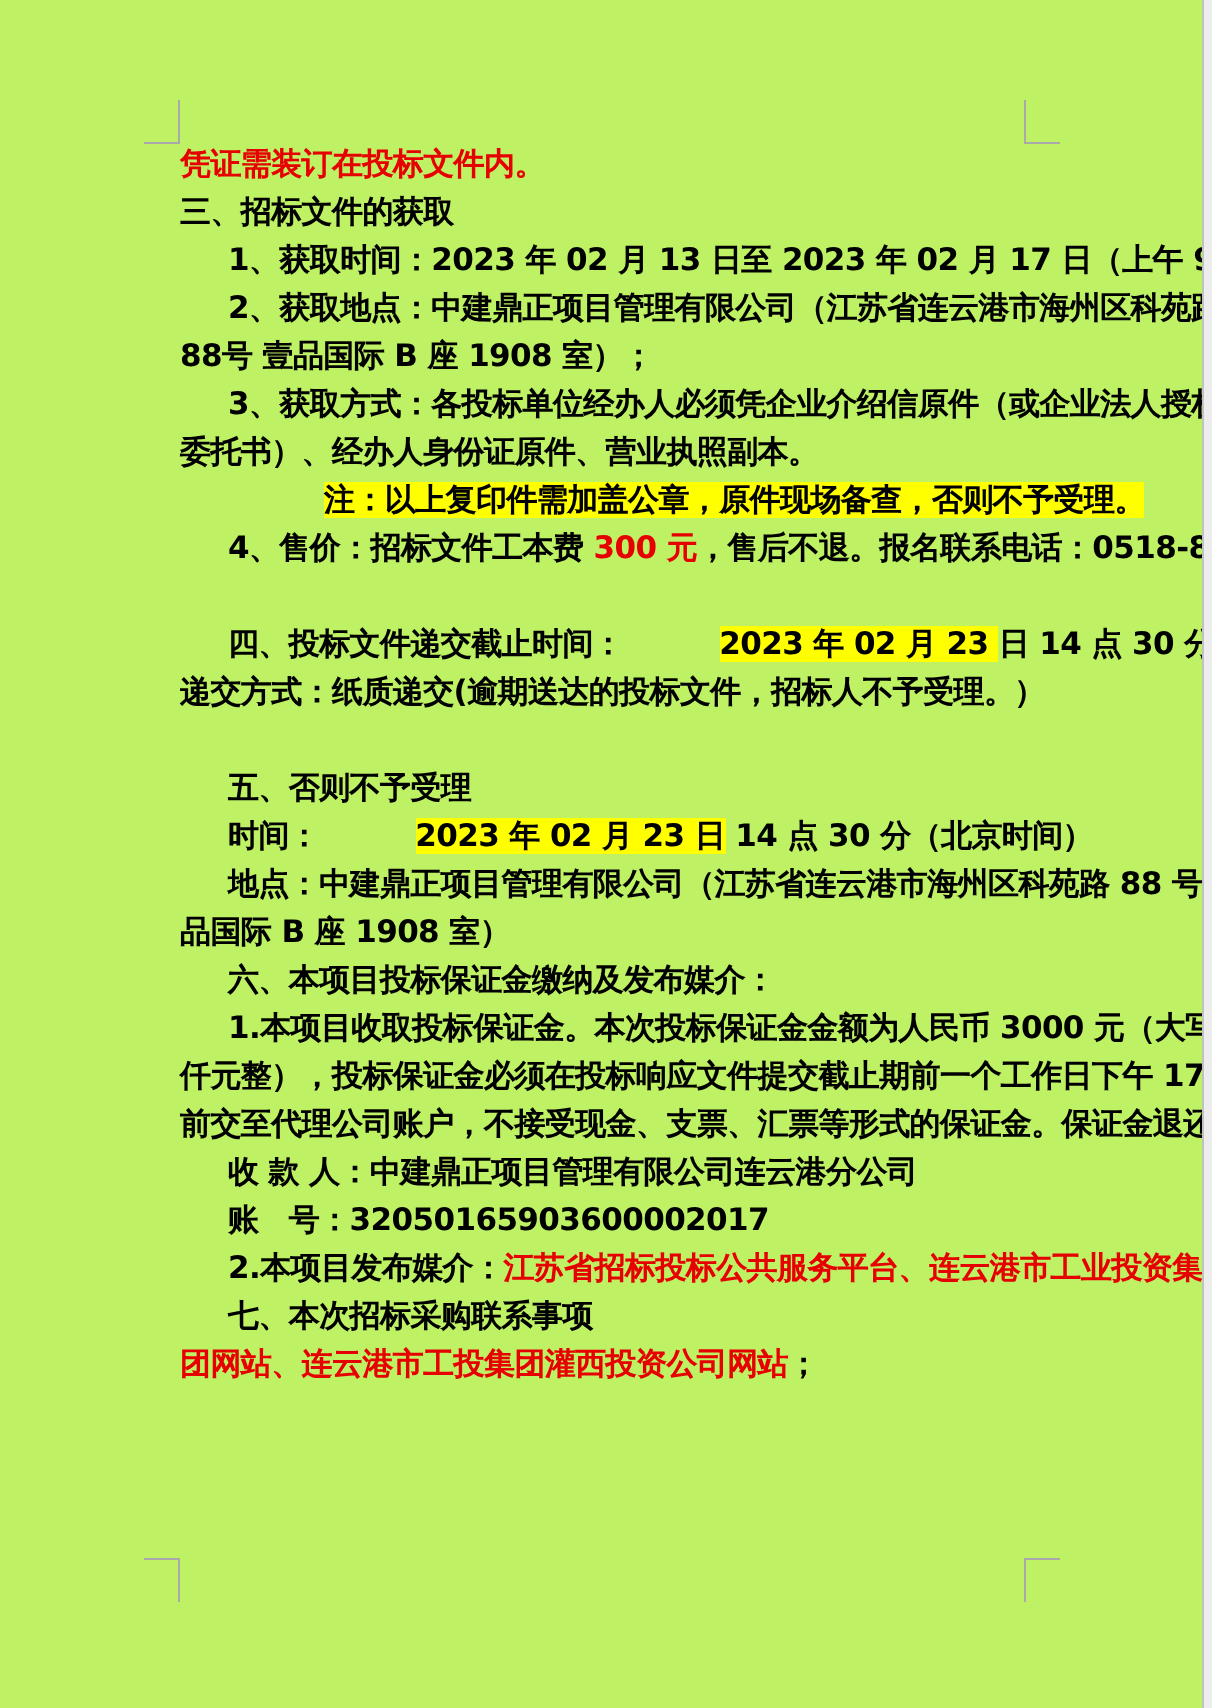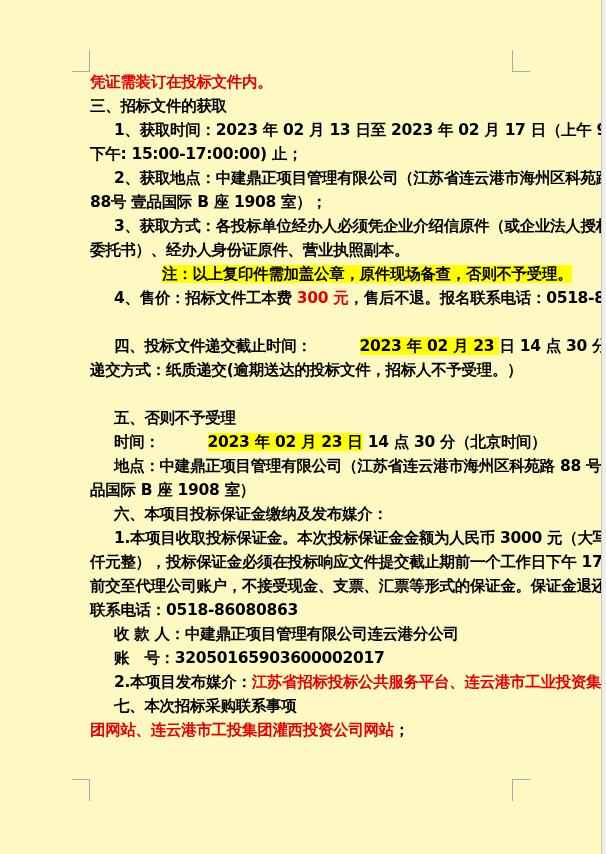--- a/index.html
+++ b/index.html
@@ -1,20 +1,20 @@
 <!DOCTYPE html>
 <html><head>
 <meta charset="utf-8">
 <title>Document</title>
 <style>
   html,body { margin:0; padding:0; background:#e9e9e9; }
   .page {
     position:relative;
     width:606px; height:854px;
-    background:#fef9c3;
+    background:#bef264;
     overflow:hidden;
     font-family:"DejaVu Sans", sans-serif;
   }
   .right-edge {
     position:absolute; top:0; right:0;
     width:4px; height:100%;
     background:#ededed;
     border-left:1px solid #c2c2c2;
   }
   
@@ -43,40 +43,38 @@
 <div class="page">
   <div class="mark tl"></div>
   <div class="mark tr"></div>
   <div class="mark bl"></div>
   <div class="mark br"></div>
 
   <div class="content" id="doc-body">
       <div class="line"><span class="red">凭证需装订在投标文件内。</span></div>
       <div class="line"><span>三、招标文件的获取</span></div>
       <div class="line indent"><span>1、获取时间：2023 年 02 月 13 日至 2023 年 02 月 17 日（上午 9:00-11:00，</span></div>
-      <div class="line"><span>下午: 15:00-17:00:00) 止；</span></div>
       <div class="line indent"><span>2、获取地点：中建鼎正项目管理有限公司（江苏省连云港市海州区科苑路</span></div>
       <div class="line"><span>88号 壹品国际 B 座 1908 室）；</span></div>
       <div class="line indent"><span>3、获取方式：各投标单位经办人必须凭企业介绍信原件（或企业法人授权</span></div>
       <div class="line"><span>委托书）、经办人身份证原件、营业执照副本。</span></div>
       <div class="line indent"><span class="hl">注：以上复印件需加盖公章，原件现场备查，否则不予受理。</span></div>
       <div class="line indent"><span>4、售价：招标文件工本费 </span><span class="red">300 元</span><span>，售后不退。报名联系电话：0518-85229098</span></div>
       <div class="line"></div>
       <div class="line indent"><span>四、投标文件递交截止时间：</span><span class="hl">2023 年 02 月 23 </span><span>日 14 点 30 分（北京时间）</span></div>
       <div class="line"><span>递交方式：纸质递交(逾期送达的投标文件，招标人不予受理。）</span></div>
       <div class="line"></div>
       <div class="line indent"><span>五、否则不予受理</span></div>
       <div class="line indent"><span>时间：</span><span class="hl">2023 年 02 月 23 日</span><span> 14 点 30 分（北京时间）</span></div>
       <div class="line indent"><span>地点：中建鼎正项目管理有限公司（江苏省连云港市海州区科苑路 88 号 壹</span></div>
       <div class="line"><span>品国际 B 座 1908 室）</span></div>
       <div class="line indent"><span>六、本项目投标保证金缴纳及发布媒介：</span></div>
       <div class="line indent"><span>1.本项目收取投标保证金。本次投标保证金金额为人民币 3000 元（大写叁</span></div>
       <div class="line"><span>仟元整），投标保证金必须在投标响应文件提交截止期前一个工作日下午 17:00</span></div>
       <div class="line"><span>前交至代理公司账户，不接受现金、支票、汇票等形式的保证金。保证金退还</span></div>
-      <div class="line"><span>联系电话：0518-86080863</span></div>
       <div class="line indent"><span>收 款 人：中建鼎正项目管理有限公司连云港分公司</span></div>
       <div class="line indent"><span>账　号：32050165903600002017</span></div>
       <div class="line indent"><span>2.本项目发布媒介：</span><span class="red">江苏省招标投标公共服务平台、连云港市工业投资集</span></div>
       <div class="line indent"><span>七、本次招标采购联系事项</span></div>
       <div class="line"><span class="red">团网站、连云港市工投集团灌西投资公司网站</span><span>；</span></div>
     </div>
 
   <div class="right-edge"></div>
 </div>
 

